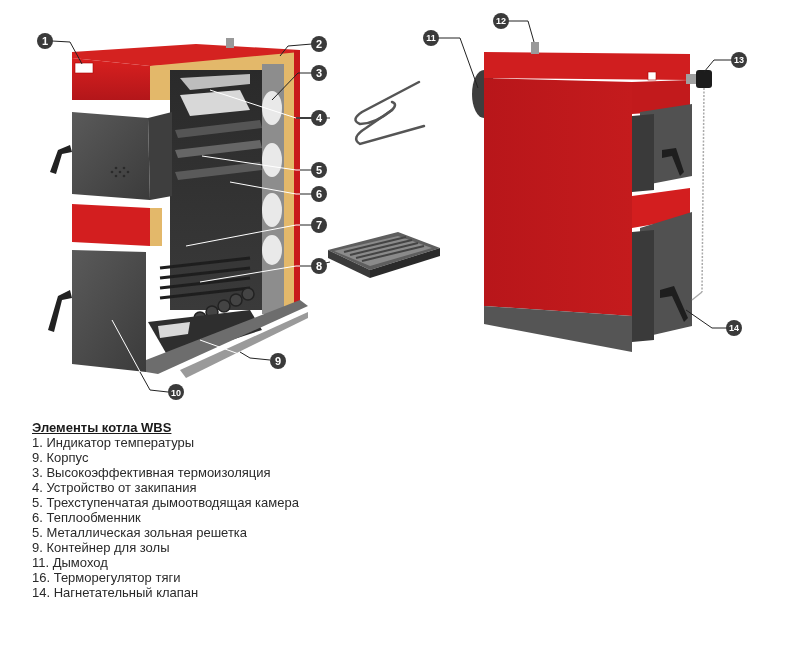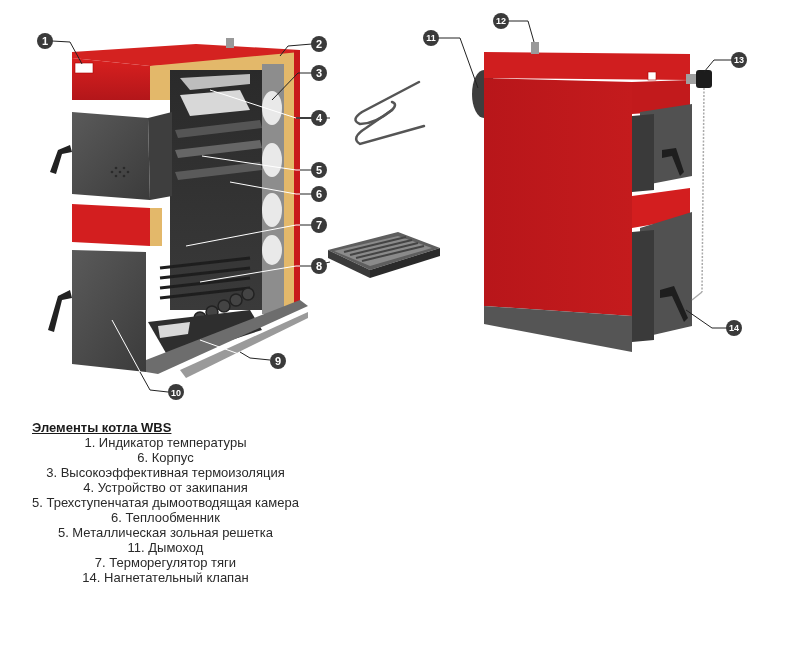--- a/index.html
+++ b/index.html
@@ -1,21 +1,21 @@
 <!DOCTYPE html>
 <html><head>
 <meta charset="utf-8">
 <style>
   html, body { margin: 0; padding: 0; background: #ffffff; }
   body { width: 805px; height: 657px; position: relative; overflow: hidden;
          font-family: "Liberation Sans", sans-serif; }
   #stage { position: absolute; left: 0; top: 0; width: 805px; height: 410px; }
   .legend { position: absolute; left: 32px; top: 420px; font-size: 13px; line-height: 15px; color: #2a2a2a; }
   .legend .title { font-weight: bold; text-decoration: underline; color: #1a1a1a; }
-  .legend .row { white-space: nowrap; text-align: center; }
+  .legend .row { white-space: nowrap; }
   .callout-num { font-family: "Liberation Sans", sans-serif; font-weight: bold; font-size: 11px; fill: #ffffff; }
 </style>
 </head>
 <body>
 
 <div id="stage">
 <svg width="805" height="410" viewBox="0 0 805 410" xmlns="http://www.w3.org/2000/svg">
   <defs>
     <linearGradient id="redTop" x1="0" y1="0" x2="0" y2="1">
       <stop offset="0" stop-color="#d9201f"></stop>
@@ -233,22 +233,23 @@
   <g>
         <circle cx="734" cy="328" r="8" fill="#3a3a3a"></circle>
         <text class="callout-num" x="734" y="331" text-anchor="middle" style="font-size:9px">14</text>
       </g>
 </svg>
 </div>
 
 <div class="legend">
   <div class="title">Элементы котла WBS</div>
   <div class="row">1. Индикатор температуры</div>
-  <div class="row">6. Корпус</div>
+  <div class="row">9. Корпус</div>
   <div class="row">3. Высокоэффективная термоизоляция</div>
   <div class="row">4. Устройство от закипания</div>
   <div class="row">5. Трехступенчатая дымоотводящая камера</div>
   <div class="row">6. Теплообменник</div>
   <div class="row">5. Металлическая зольная решетка</div>
+  <div class="row">9. Контейнер для золы</div>
   <div class="row">11. Дымоход</div>
-  <div class="row">7. Терморегулятор тяги</div>
+  <div class="row">16. Терморегулятор тяги</div>
   <div class="row">14. Нагнетательный клапан</div>
 </div>
 
 </body></html>

